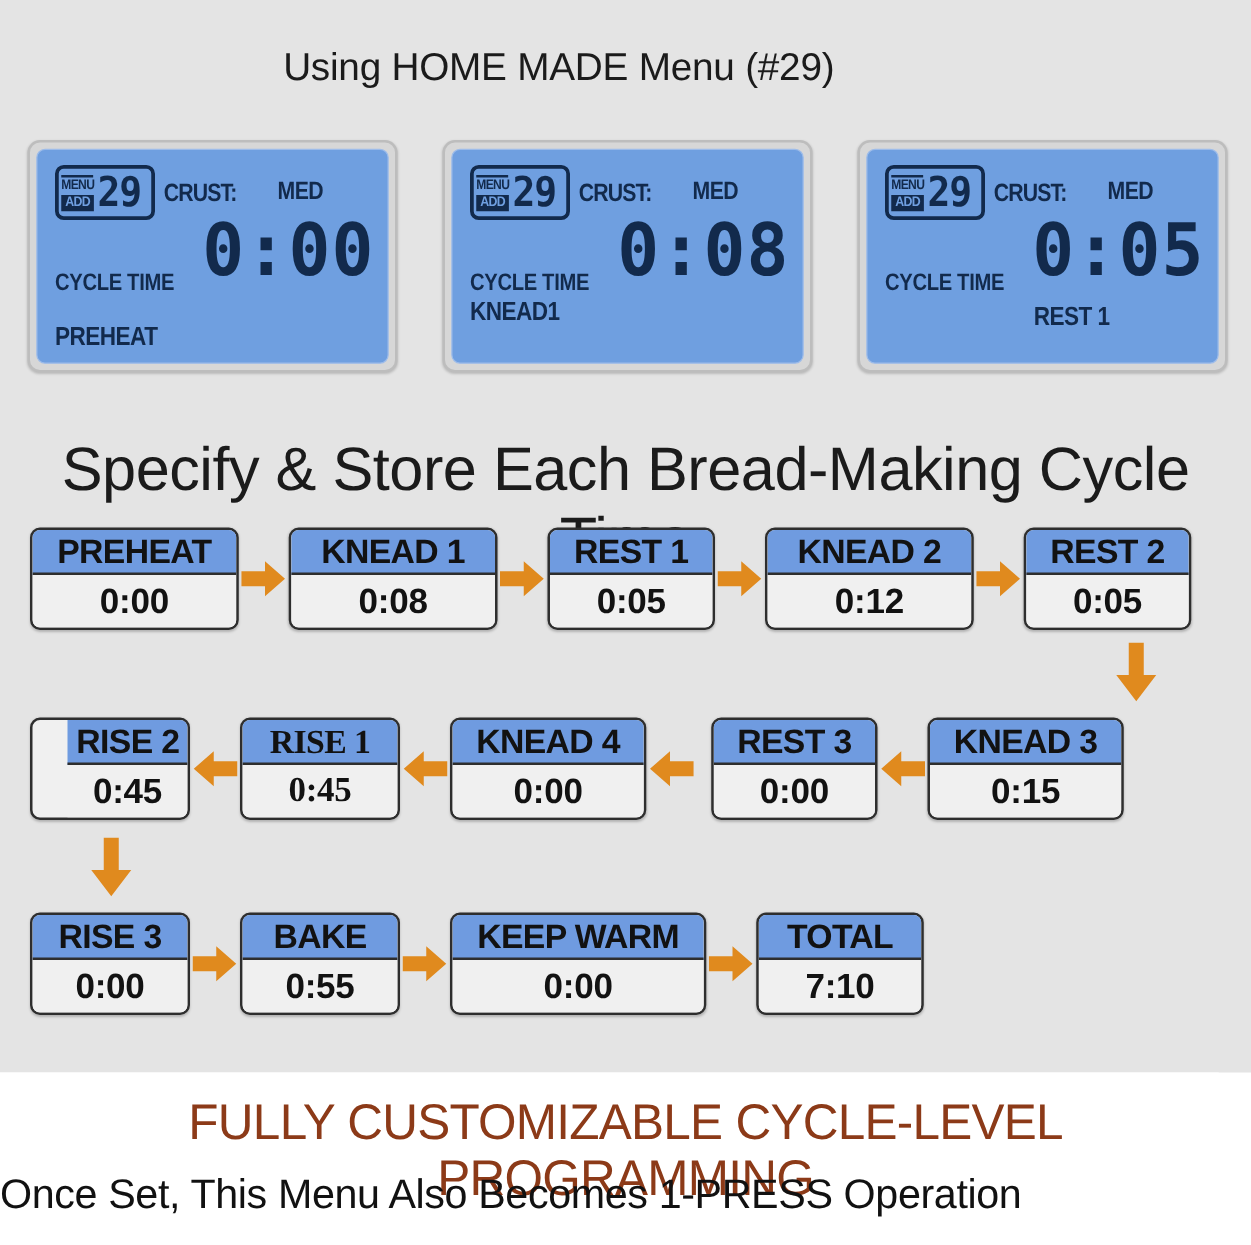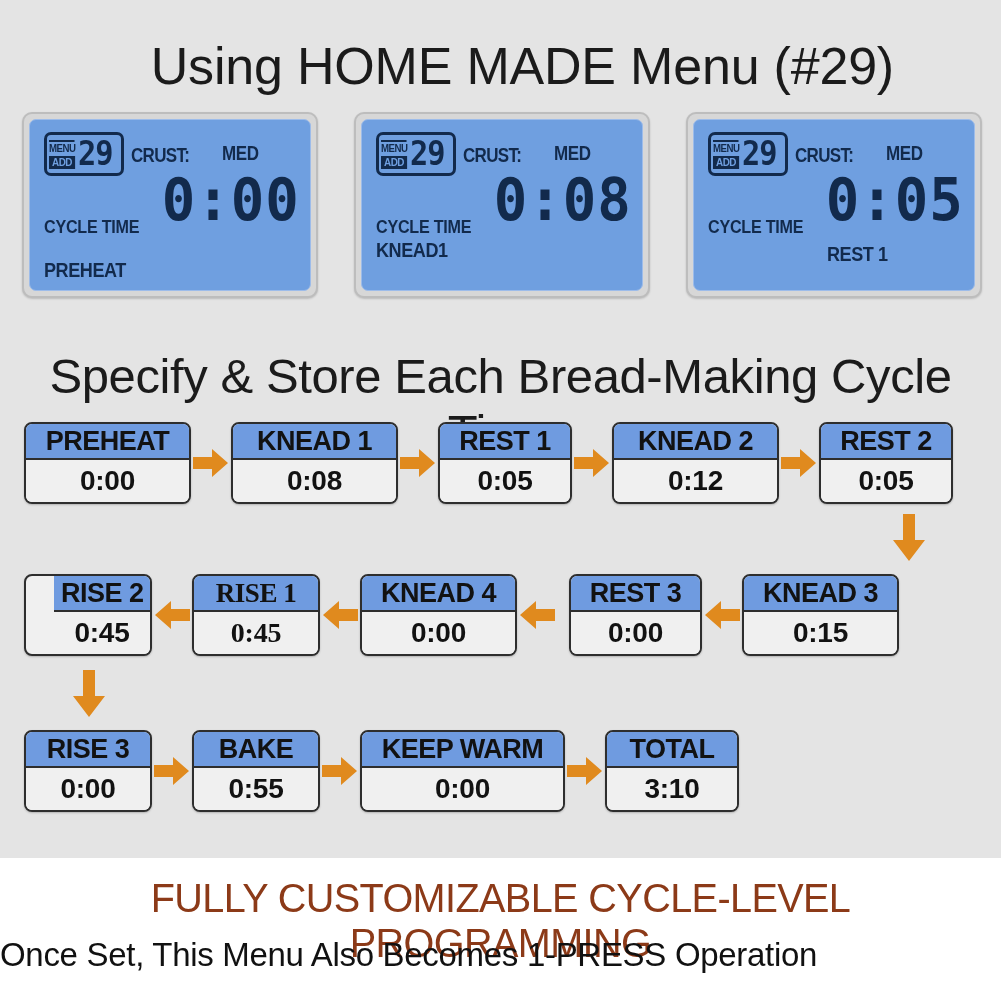--- a/index.html
+++ b/index.html
@@ -23,22 +23,22 @@
     height: 858px;
     background: #e4e4e4;
   }
 
   
   #main-title {
     position: absolute;
     left: 0;
     top: 36px;
     width: 894px;
-    text-align: right;
-    font-size: 52px;
+    text-align: center;
+    font-size: 31px;
     font-weight: 400;
     color: #1b1b1b;
     letter-spacing: -0.2px;
     font-family: "Liberation Sans", sans-serif;
   }
 
   
   #lcd-row {
     position: absolute;
     left: 22px;
@@ -471,21 +471,21 @@
           <div class="cycle-head">KEEP WARM</div>
           <div class="cycle-time">0:00</div>
         </div>
         <div class="arrow-h">
           <svg width="36" height="30" viewBox="0 0 36 30">
             <path d="M0,9 L19,9 L19,1 L35,15 L19,29 L19,21 L0,21 Z" fill="#e08a1e"></path>
           </svg>
         </div>
         <div class="cycle-box" style="width: 134px;">
           <div class="cycle-head">TOTAL</div>
-          <div class="cycle-time">3:10</div>
+          <div class="cycle-time">7:10</div>
         </div>
       </div>
 
     <div class="arrow-v" id="arrow-down-right">
       <svg width="34" height="48" viewBox="0 0 34 48">
         <path d="M11,0 L23,0 L23,26 L33,26 L17,47 L1,26 L11,26 Z" fill="#e08a1e"></path>
       </svg>
     </div>
     <div class="arrow-v" id="arrow-down-left">
       <svg width="34" height="48" viewBox="0 0 34 48">

